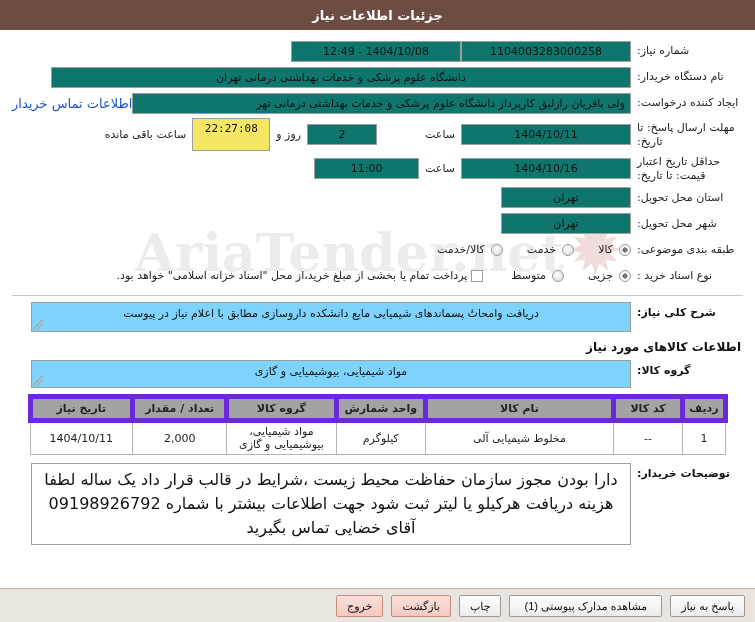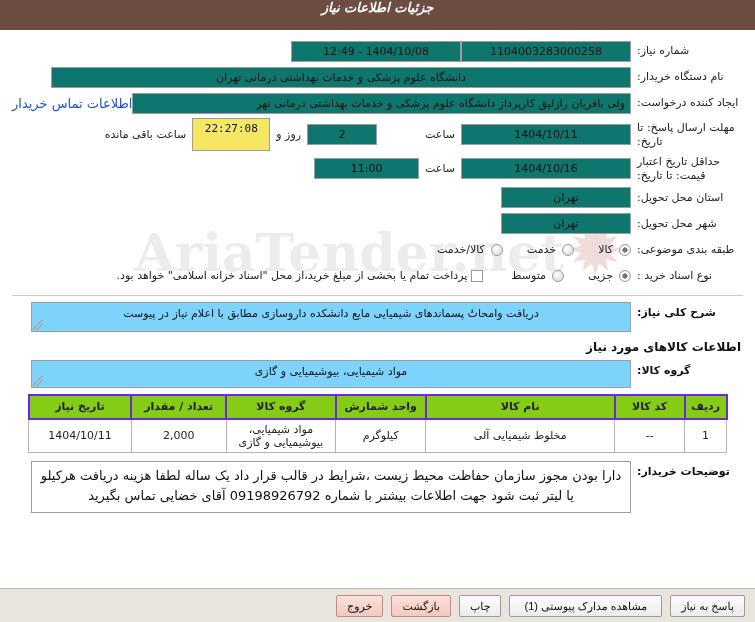--- a/index.html
+++ b/index.html
@@ -13,25 +13,25 @@
     background: #ffffff;
     color: #333;
     overflow: hidden;
     position: relative;
   }
   .header-bar {
     height: 30px;
     background: #6d4c41;
     color: #fff;
     display: flex;
+    align-items: center;
     justify-content: center;
     font-size: 13px;
     font-weight: bold;
     letter-spacing: 0.5px;
-    font-style: italic;
   }
   .watermark {
     position: absolute;
     top: 215px; left: 0; right: 0;
     text-align: center;
     font-size: 52px;
     font-weight: bold;
     color: rgba(150,150,150,0.18);
     pointer-events: none;
     z-index: 0;
@@ -180,42 +180,42 @@
     text-align: right;
     padding-right: 2px;
   }
   table.goods {
     border-collapse: collapse;
     width: 700px;
     margin: 0 auto 8px auto;
     font-size: 11px;
   }
   table.goods th {
-    background: #84cc16;
-    border: 2px solid #6d28d9;
+    background: #a3a3a3;
+    border: 5px solid #6d28d9;
     height: 24px;
     font-weight: bold;
     color: #222;
     padding: 2px 4px;
   }
   table.goods td {
     border: 1px solid #b5b5b5;
     height: 34px;
     text-align: center;
     color: #222;
     padding: 2px 4px;
     background: #fff;
   }
   .desc-box {
     border: 1px solid #9e9e9e;
     background: #fff;
     width: 600px;
     min-height: 52px;
     padding: 4px 6px;
-    font-size: 13px;
+    font-size: 16px;
     text-align: center;
     color: #111;
     position: relative;
     line-height: 1.5;
   }
   .footer {
     position: absolute;
     bottom: 0; left: 0; right: 0;
     height: 34px;
     background: #e9e4de;

